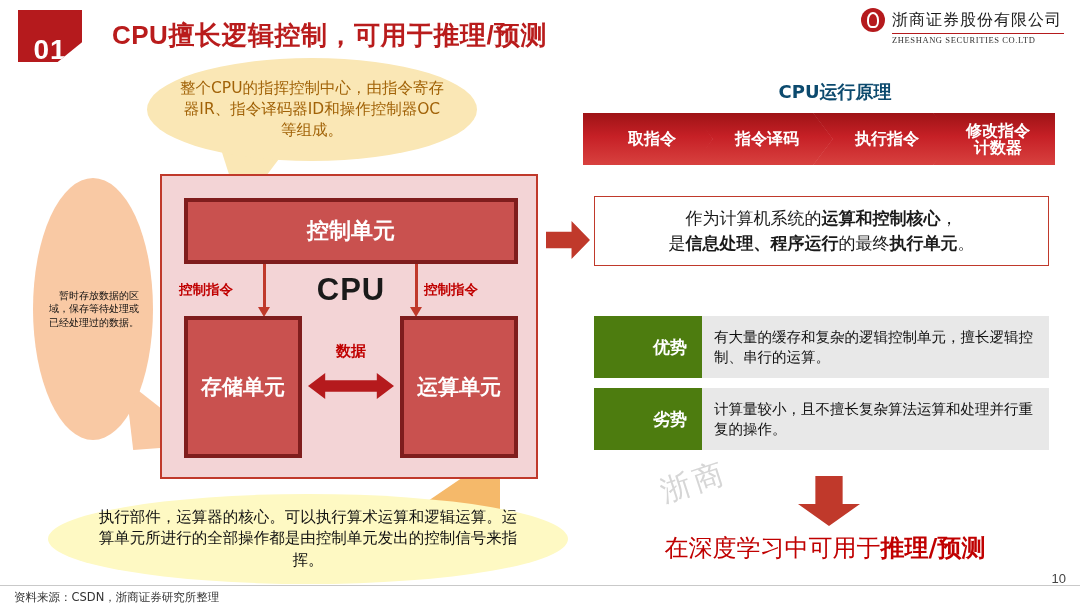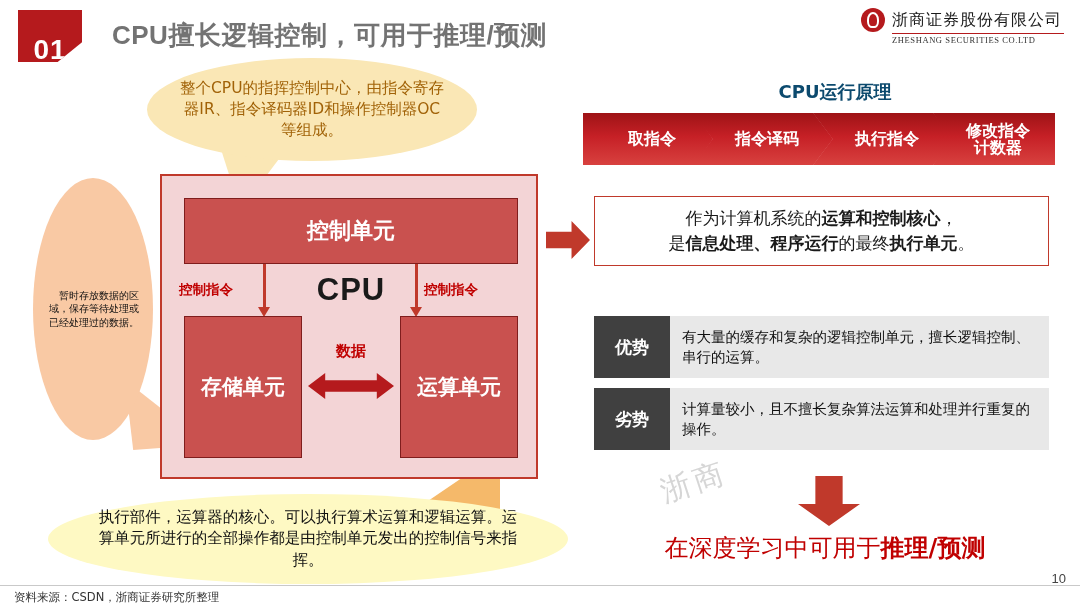--- a/index.html
+++ b/index.html
@@ -16,21 +16,21 @@
     background:#b51a1d;color:#fff;
     -webkit-clip-path:polygon(0 0,100% 0,100% 62%,62% 100%,0 100%);
     clip-path:polygon(0 0,100% 0,100% 62%,62% 100%,0 100%);
   }
   .badge span{
     position:absolute;left:0;top:3px;width:100%;text-align:center;
     font-size:28px;font-weight:bold;letter-spacing:1px;margin-top:21px;
   }
   .title{
     position:absolute;left:112px;top:18px;
-    font-size:26px;font-weight:bold;color:#737373;
+    font-size:26px;font-weight:bold;color:#b91c1c;
     letter-spacing:0.5px;white-space:nowrap;
   }
   .logo{position:absolute;right:16px;top:8px;text-align:left;}
   .logo-row{display:flex;align-items:center;gap:7px;}
   .logo-mark{width:24px;height:24px;border-radius:50%;
     background:#b51a1d;position:relative;flex:none;}
   .logo-mark:before{content:"";position:absolute;left:6px;top:4px;
     width:12px;height:16px;border:2.5px solid #fff;border-radius:50% 50% 40% 40%;
     box-sizing:border-box;}
   .logo-cn{font-size:16px;color:#1a1a1a;letter-spacing:1px;
@@ -89,21 +89,21 @@
     -webkit-clip-path:polygon(100% 0,100% 100%,0 100%);
     clip-path:polygon(100% 0,100% 100%,0 100%);
   }
 
   
   .cpu-outer{
     position:absolute;left:160px;top:174px;width:378px;height:305px;
     background:#f3d4d6;border:2px solid #c0392b;box-sizing:border-box;
   }
   .cpu-block{
-    position:absolute;background:#c9514f;border:1px solid #7f1d1d;
+    position:absolute;background:#c9514f;border:4px solid #7f1d1d;
     box-sizing:border-box;color:#fff;font-weight:bold;
     display:flex;align-items:center;justify-content:center;
     font-family:"DejaVu Sans",sans-serif;
   }
   .blk-control{left:22px;top:22px;width:334px;height:66px;font-size:22px;}
   .blk-store{left:22px;top:140px;width:118px;height:142px;font-size:21px;}
   .blk-alu{left:238px;top:140px;width:118px;height:142px;font-size:21px;}
   .cpu-word{
     position:absolute;left:0;top:96px;width:378px;text-align:center;
     font-size:31px;font-weight:bold;color:#1a1a1a;letter-spacing:1px;
@@ -178,23 +178,24 @@
   }
   .summary .txt{
     font-size:17px;line-height:1.45;color:#1a1a1a;text-align:center;width:420px;
     font-family:"DejaVu Sans",sans-serif;
   }
   .summary b{font-weight:bold;}
 
   .pros{position:absolute;left:594px;top:316px;width:455px;}
   .prow{display:flex;margin-bottom:10px;height:62px;}
   .prow .tag{
-    width:76px;flex:none;background:#404040;color:#fff;font-weight:bold;
+    width:64px;flex:none;background:#4d7c0f;color:#fff;font-weight:bold;
     font-size:17px;display:flex;align-items:center;justify-content:center;
     font-family:"DejaVu Sans",sans-serif;
+    padding-left:44px;
   }
   .prow .body{
     flex:1;background:#e8e8e8;display:flex;align-items:center;
     padding:16px 12px;box-sizing:border-box;
   }
   .prow .body .txt{
     font-size:14.5px;line-height:1.38;color:#111;
     font-family:"DejaVu Sans",sans-serif;
   }
 

